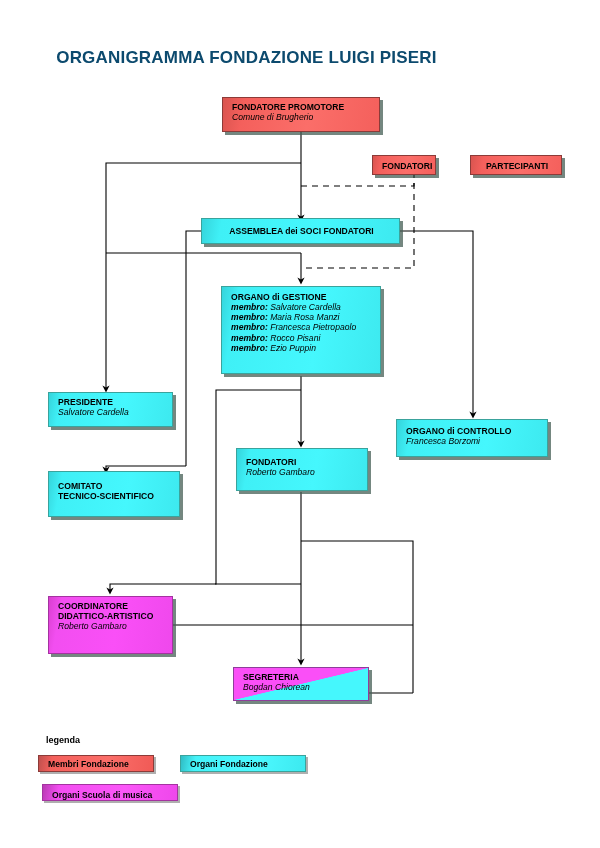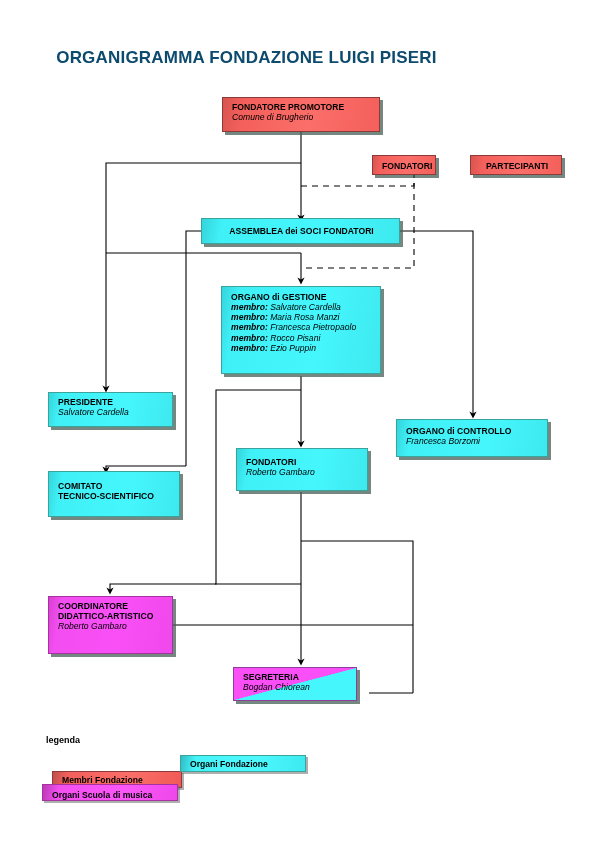--- a/index.html
+++ b/index.html
@@ -170,28 +170,28 @@
     <div class="ttl">ORGANO di CONTROLLO</div>
     <div class="sub">Francesca Borzomi</div>
   </div>
 
   <div class="node n-magenta" style="left:48px;top:596px;width:125px;height:58px;">
     <div class="ttl">COORDINATORE</div>
     <div class="ttl">DIDATTICO-ARTISTICO</div>
     <div class="sub">Roberto Gambaro</div>
   </div>
 
-  <div class="node n-split" style="left:233px;top:667px;width:124px;height:34px;padding-top:4px;">
+  <div class="node n-split" style="left:233px;top:667px;width:136px;height:34px;padding-top:4px;">
     <div class="ttl">SEGRETERIA</div>
     <div class="sub">Bogdan Chiorean</div>
   </div>
 
   <div class="legend-label">legenda</div>
 
-  <div class="lg lg-red" style="left:52px;top:755px;width:130px;margin-top:16px;">
+  <div class="lg lg-red" style="left:38px;top:755px;width:116px;">
     <span>Membri Fondazione</span>
   </div>
 
   <div class="lg lg-cyan" style="left:180px;top:755px;width:126px;">
     <span>Organi Fondazione</span>
   </div>
 
   <div class="lg lg-magenta" style="left:42px;top:784px;width:136px;align-items:flex-end;">
     <span>Organi Scuola di musica</span>
   </div>

